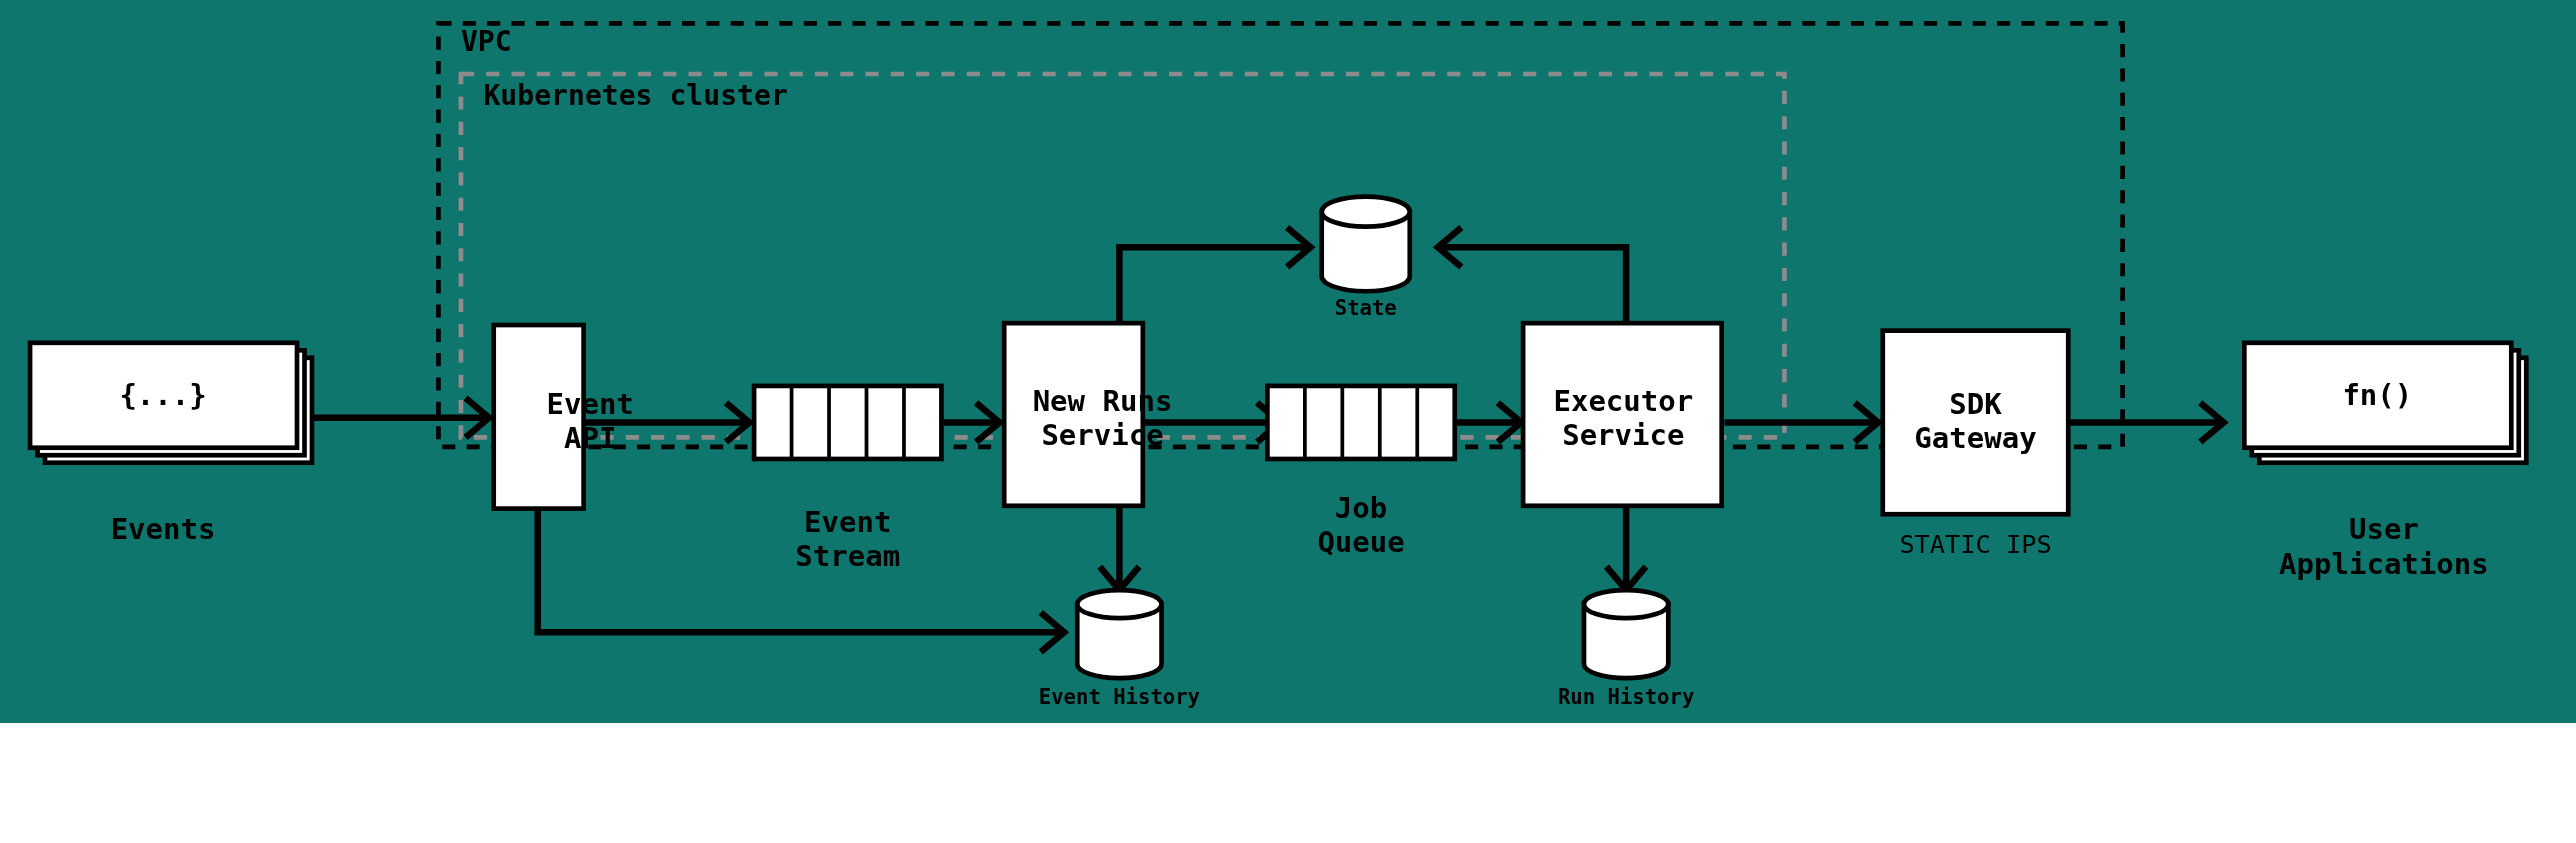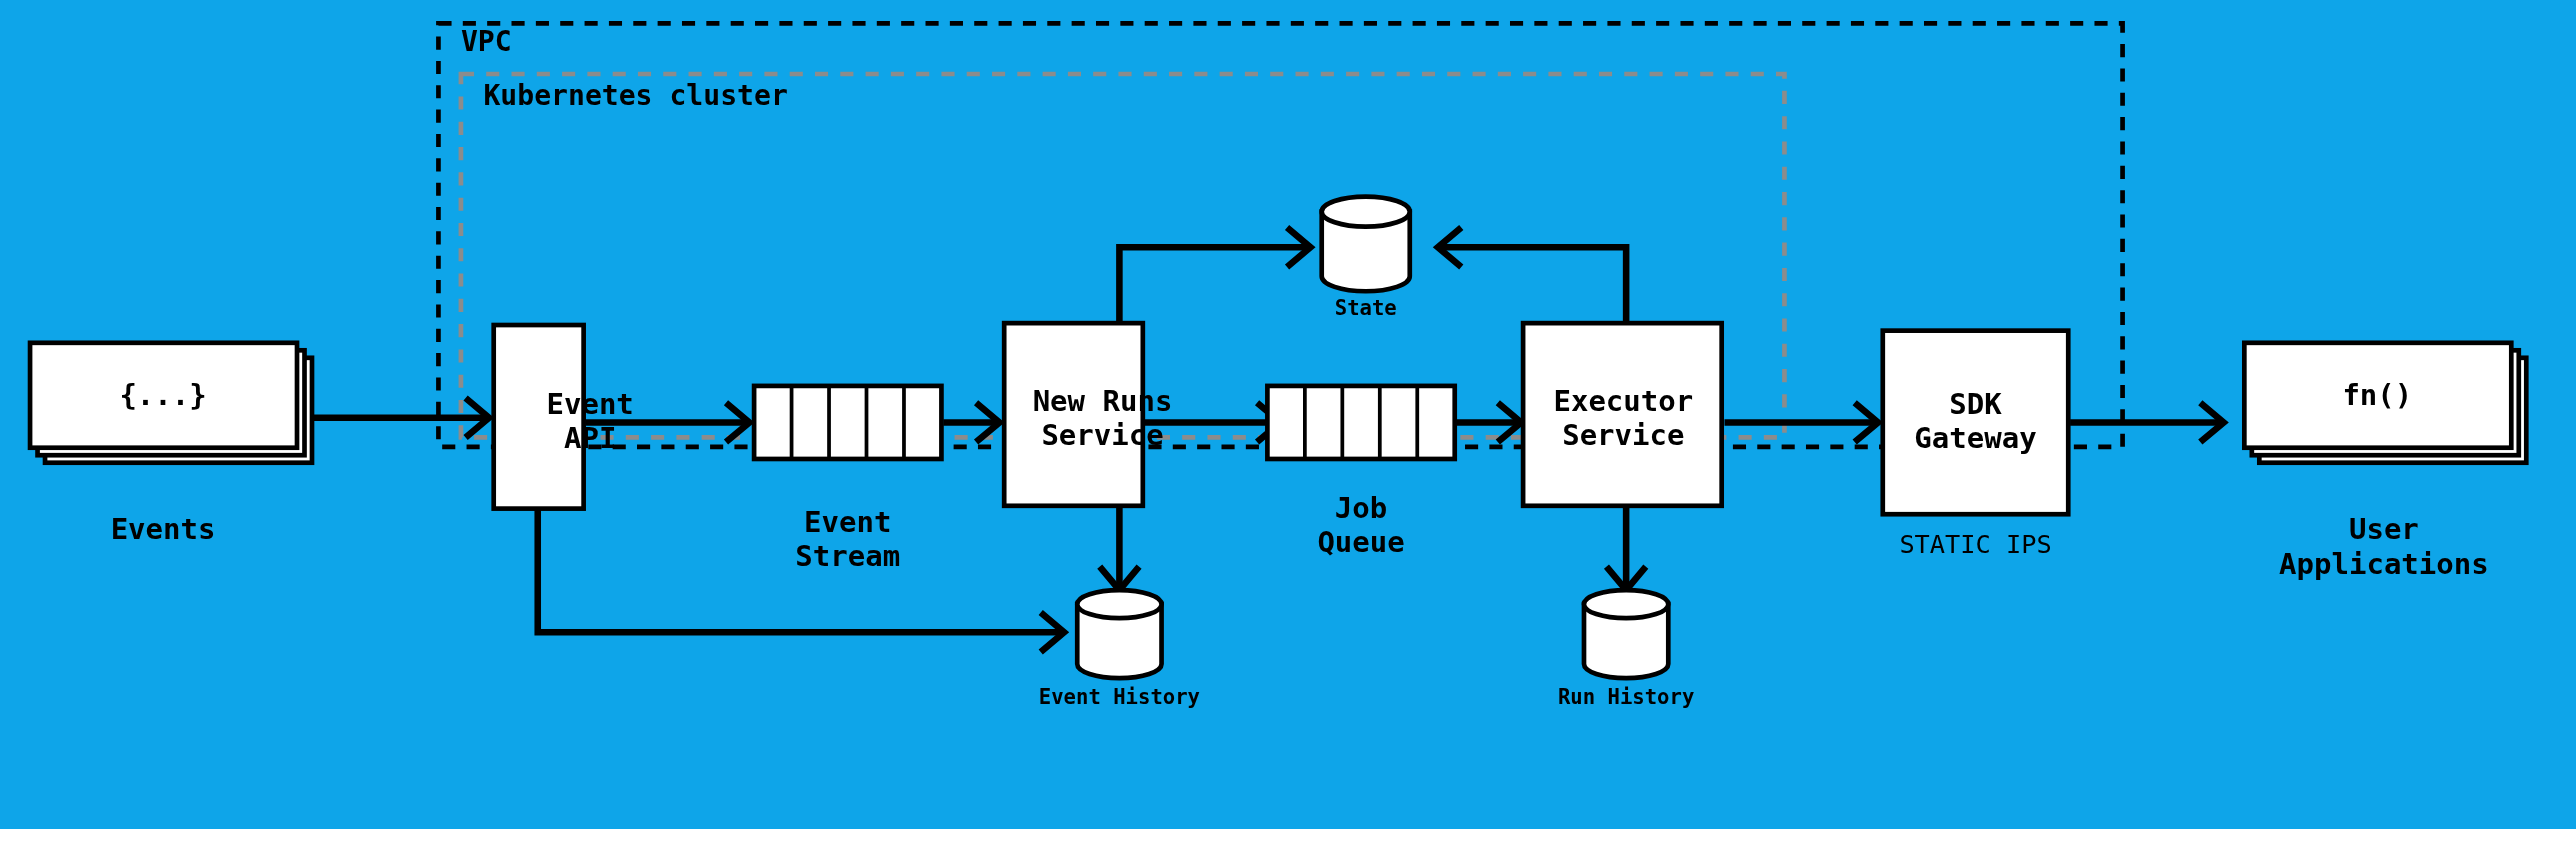--- a/index.html
+++ b/index.html
@@ -9,22 +9,22 @@
   }
   body {
     width: 2576px;
     height: 843px;
     overflow: hidden;
     font-family: "DejaVu Sans Mono", monospace;
   }
   #diagram-root {
     position: relative;
     width: 2576px;
-    height: 829px;
-    background: #0ea5e9;
+    height: 723px;
+    background: #0f766e;
   }
   svg#canvas {
     position: absolute;
     top: 0;
     left: 0;
     width: 2576px;
     height: 843px;
     display: block;
   }
   .shape-stroke {

